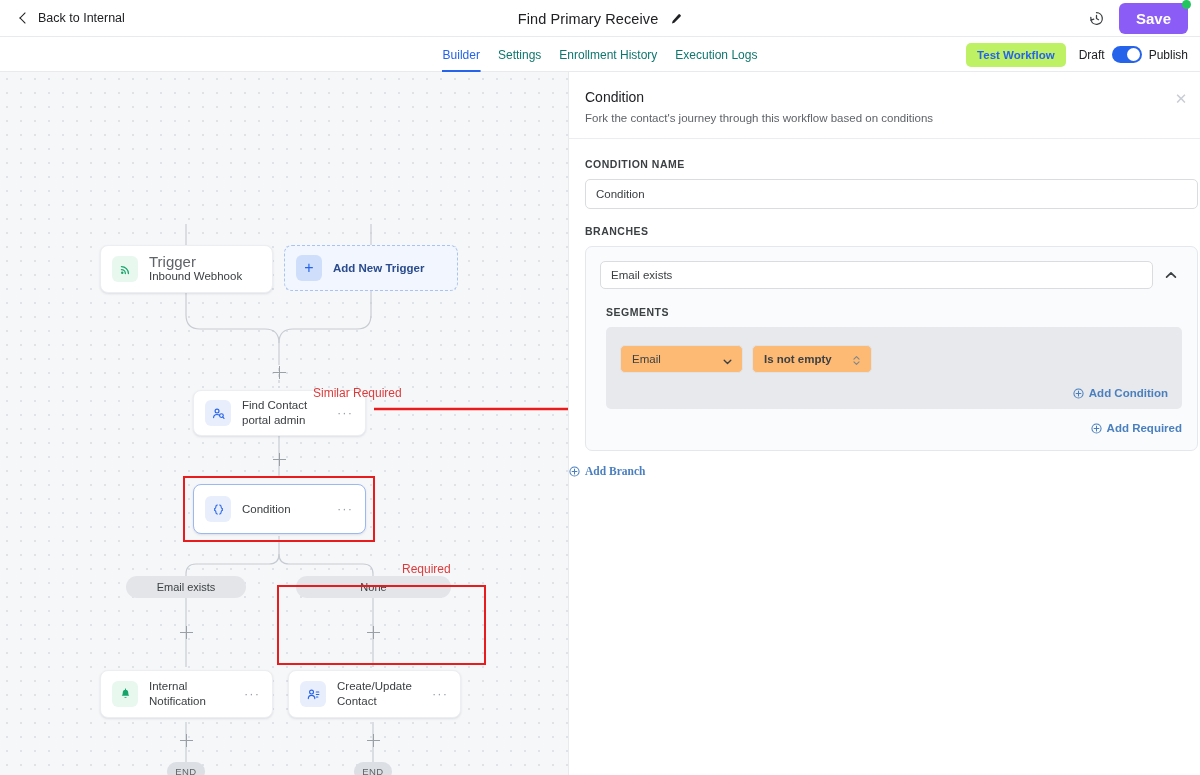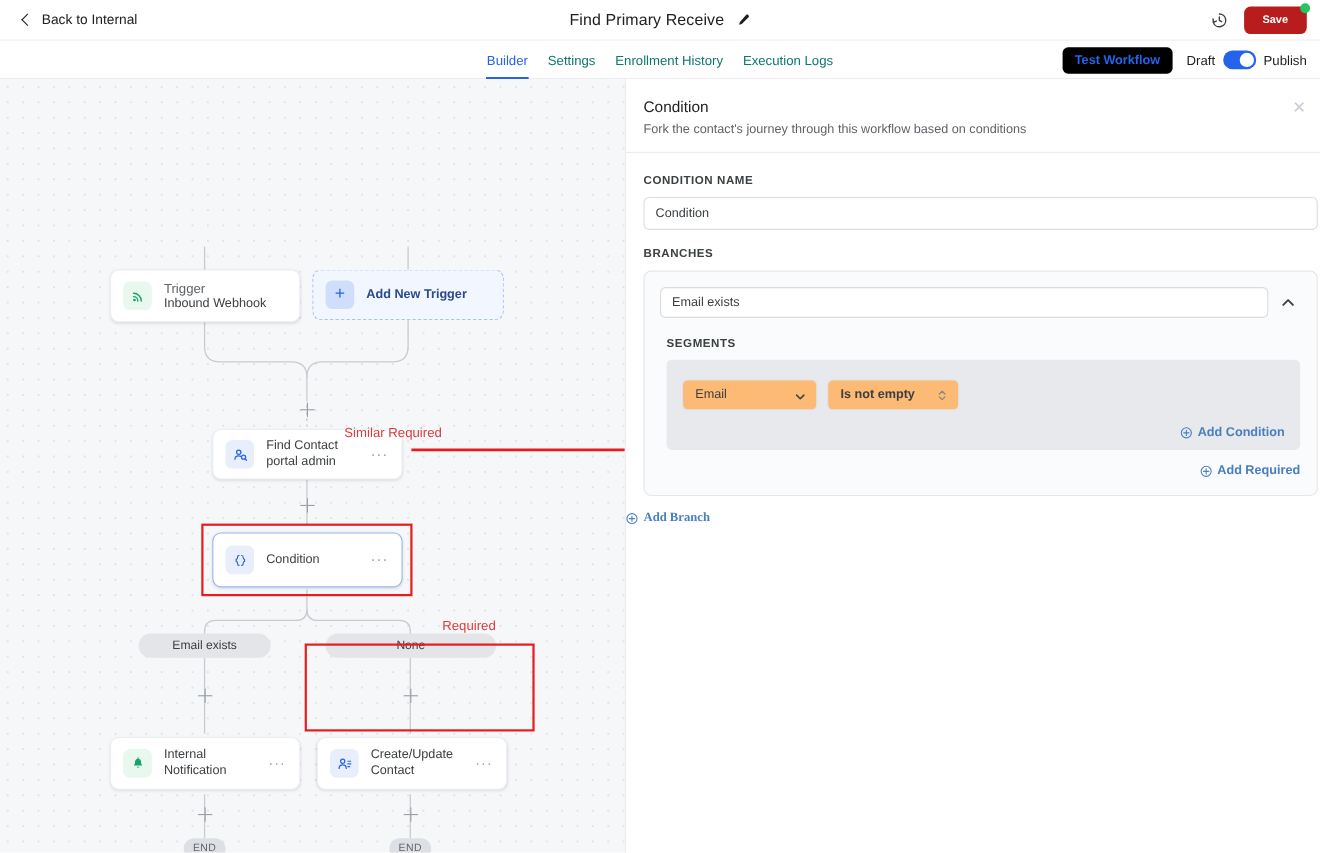--- a/index.html
+++ b/index.html
@@ -34,22 +34,22 @@
     pointer-events: none;
   }
   .workflow-title { font-size: 14.5px; color: #202124; font-weight: 500; letter-spacing: .1px; }
   .pencil-icon { width: 13px; height: 13px; pointer-events: auto; cursor: pointer; }
   .topbar-right {
     position: absolute; right: 12px; top: 0; height: 37px;
     display: flex; align-items: center; gap: 14px;
   }
   .history-icon { width: 17px; height: 17px; cursor: pointer; }
   .save-btn {
-    position: relative; background: #b91c1c; color: #fff;
-    font-size: 10px; font-weight: 600; border: none; border-radius: 6px;
+    position: relative; background: #8b5cf6; color: #fff;
+    font-size: 15px; font-weight: 600; border: none; border-radius: 6px;
     padding: 7px 17px; cursor: pointer; font-family: inherit;
   }
   .save-dot {
     position: absolute; top: -3px; right: -3px; width: 9px; height: 9px;
     border-radius: 50%; background: #22c55e;
   }
 
   
   .tabbar {
     position: absolute; top: 37px; left: 0; width: 1200px; height: 35px;
@@ -63,21 +63,21 @@
   .tab {
     font-size: 12px; color: #0f766e; cursor: pointer;
     height: 35px; display: flex; align-items: center; padding: 0 1px;
   }
   .tab.active { color: #2563eb; box-shadow: inset 0 -2px 0 0 #2563eb; }
   .tabbar-right {
     position: absolute; right: 12px; top: 0; height: 35px;
     display: flex; align-items: center; gap: 13px;
   }
   .test-workflow {
-    background: #000000; color: #2563eb; font-size: 11.5px; font-weight: 600;
+    background: #bef264; color: #2563eb; font-size: 11.5px; font-weight: 600;
     border-radius: 5px; padding: 6px 11px; cursor: pointer; border: none;
     font-family: inherit;
   }
   .draft-label, .publish-label { font-size: 12px; color: #202124; }
   .toggle {
     width: 30px; height: 17px; border-radius: 9px; background: #2563eb;
     position: relative; cursor: pointer; flex: none;
   }
   .toggle::after {
     content: ""; position: absolute; right: 2px; top: 2px;
@@ -105,21 +105,21 @@
   .node-icon {
     width: 26px; height: 26px; border-radius: 6px; flex: none;
     display: flex; align-items: center; justify-content: center;
     margin-left: 11px;
   }
   .icon-green { background: #e8f8ef; }
   .icon-blue  { background: #e8eefc; }
   .node-text { margin-left: 11px; flex: 1; min-width: 0; }
   .node-title { font-size: 11.5px; color: #3c4043; line-height: 15px; }
   .node-sub { font-size: 11.5px; color: #3c4043; line-height: 15px; }
-  .node-title-strong { font-size: 12px; color: #5f6368; line-height: 14px; }
+  .node-title-strong { font-size: 15px; color: #5f6368; line-height: 14px; }
   .node-dots {
     font-size: 13px; color: #9aa0a6; margin-right: 12px; letter-spacing: 1px;
     cursor: pointer; line-height: 8px;
   }
 
   .add-trigger {
     position: absolute; border: 1.4px dashed #a9c3f2; border-radius: 8px;
     background: #f2f6fe; display: flex; align-items: center; cursor: pointer;
   }
   .add-trigger-icon {

